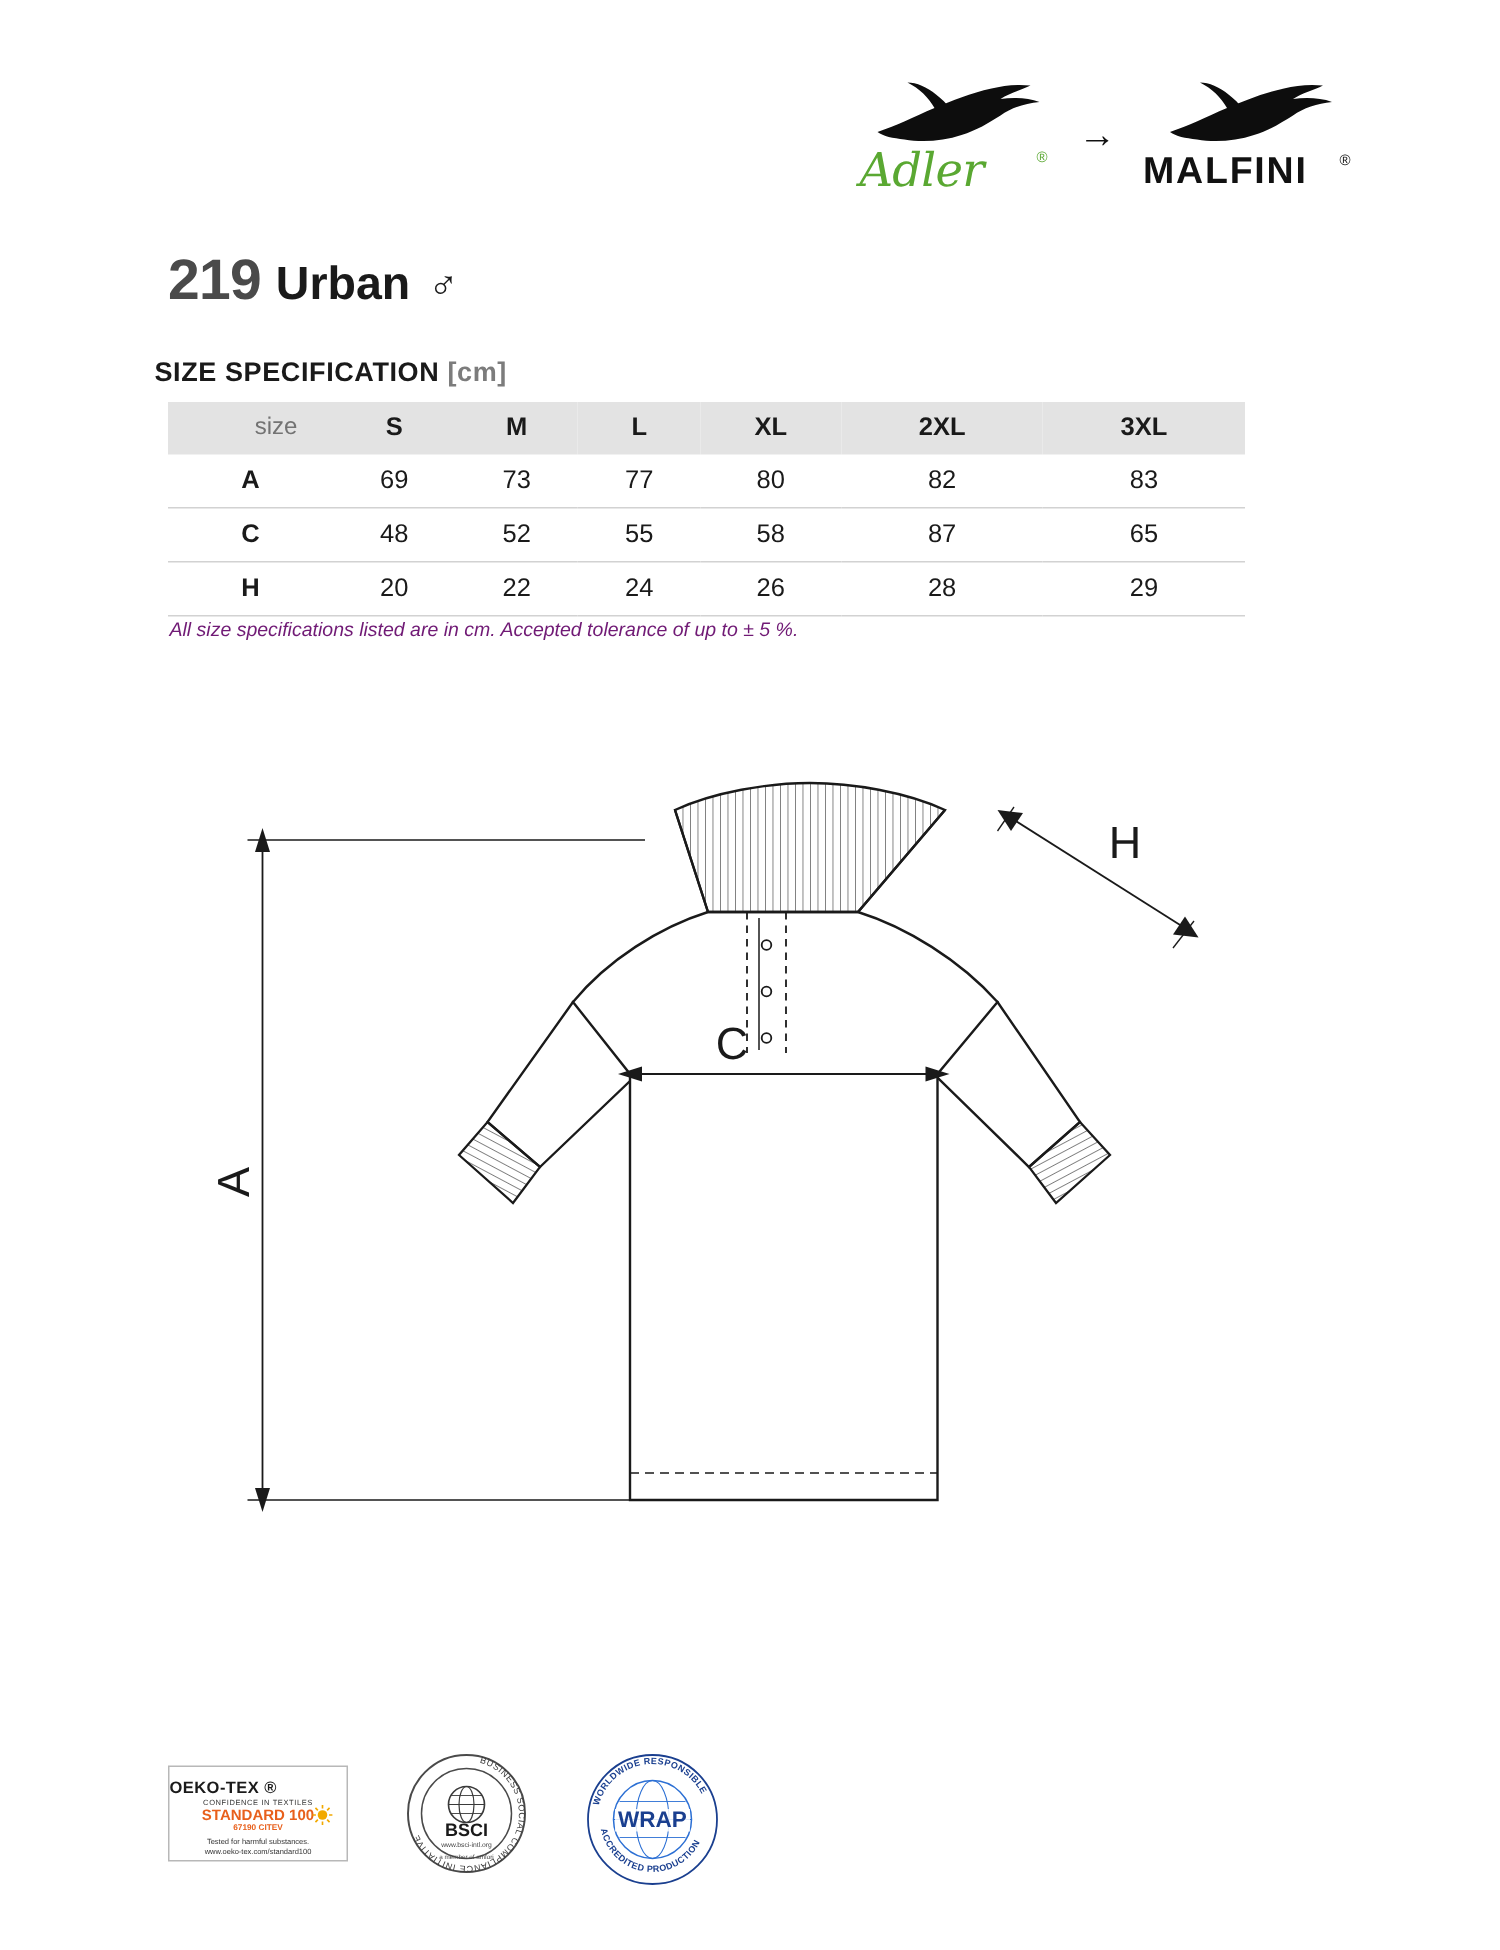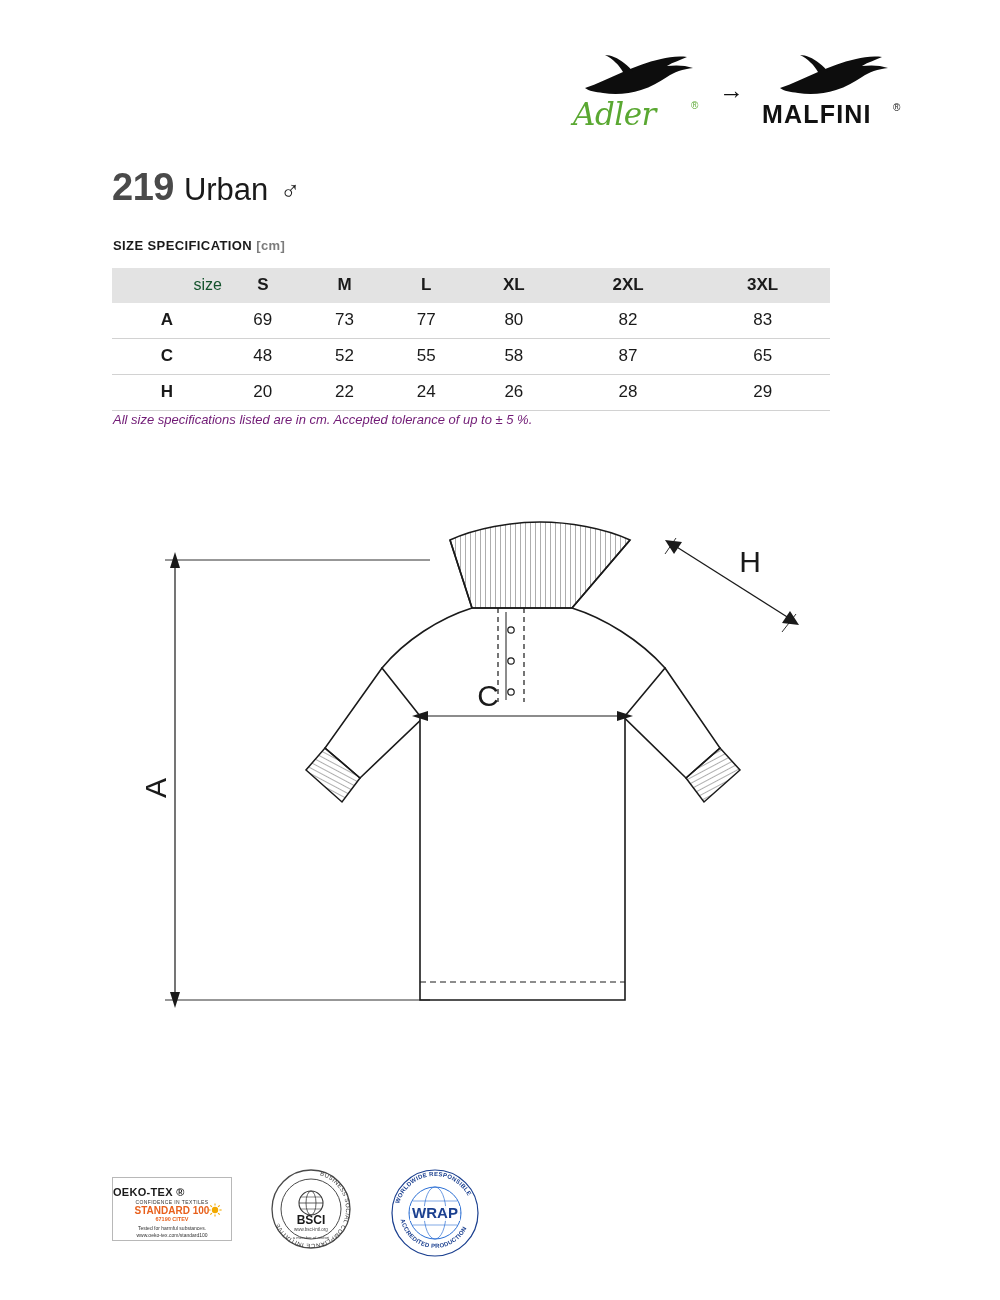--- a/index.html
+++ b/index.html
@@ -88,35 +88,35 @@
     gap: 10px;
   }
   .product-code {
     font-size: 38px;
     font-weight: bold;
     color: #4a4a4a;
     letter-spacing: -0.5px;
   }
   .product-name {
     font-size: 31px;
-    font-weight: normal;
+    font-weight: bold;
     color: #1a1a1a;
   }
   .gender-symbol {
     font-size: 27px;
     color: #1a1a1a;
     margin-left: 2px;
   }
 
   
   .spec-heading {
     position: absolute;
     top: 238px;
-    left: 113px;
-    font-size: 13px;
+    left: 103px;
+    font-size: 18px;
     font-weight: bold;
     letter-spacing: 0.4px;
   }
   .spec-heading .unit { color: #7c7c7c; }
 
   table.size-table {
     position: absolute;
     top: 268px;
     left: 112px;
     width: 718px;
@@ -125,24 +125,24 @@
   }
   table.size-table th,
   table.size-table td {
     text-align: center;
     padding: 7px 0 8px 0;
   }
   table.size-table thead tr {
     background: #e3e3e3;
   }
   table.size-table thead th:first-child {
-    text-align: right;
+    text-align: center;
     padding-left: 34px;
     font-weight: normal;
-    color: #14532d;
+    color: #737373;
     font-size: 16px;
   }
   table.size-table thead th {
     font-weight: bold;
     font-size: 17px;
   }
   table.size-table tbody td:first-child {
     font-weight: bold;
     text-align: center;
     width: 110px;

